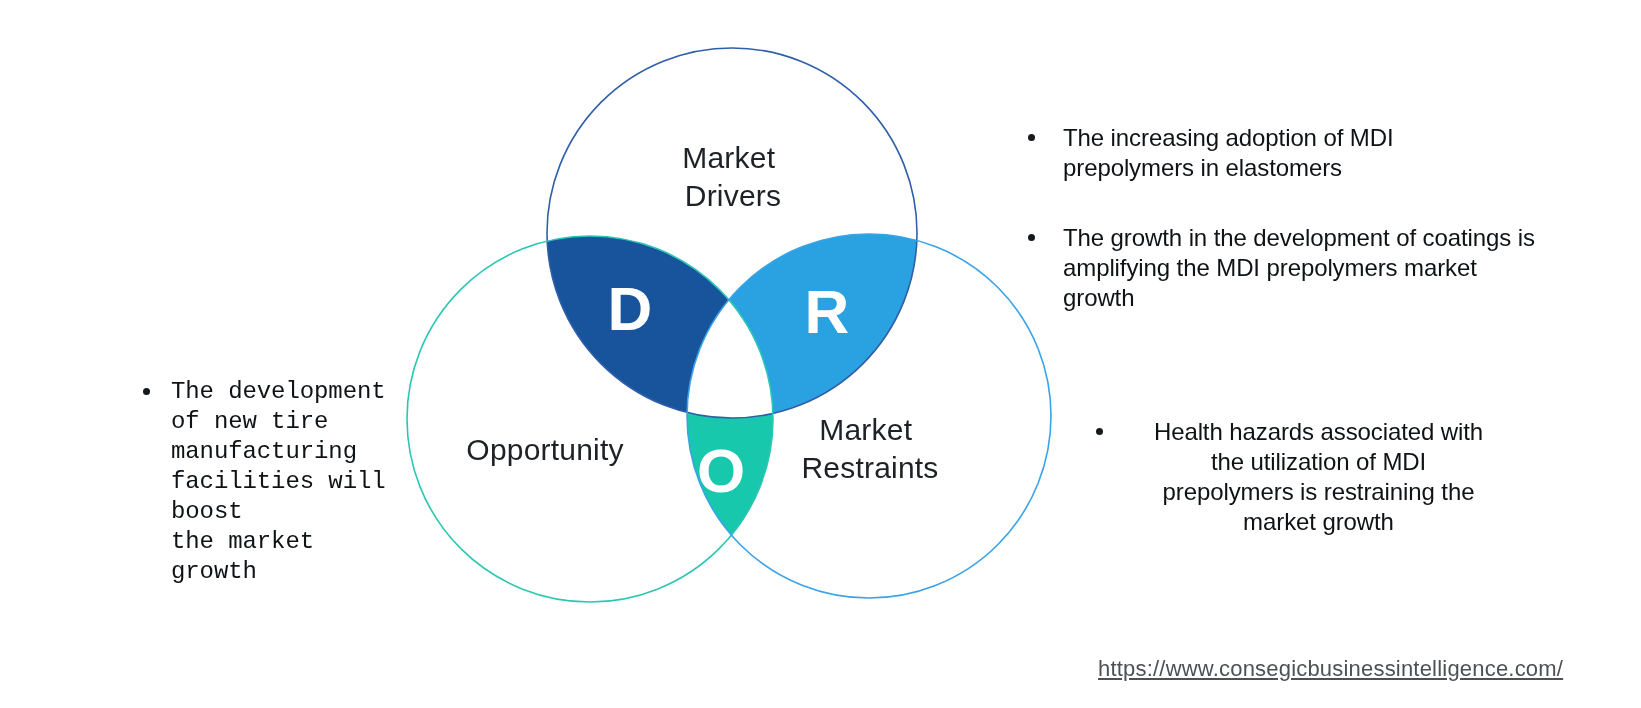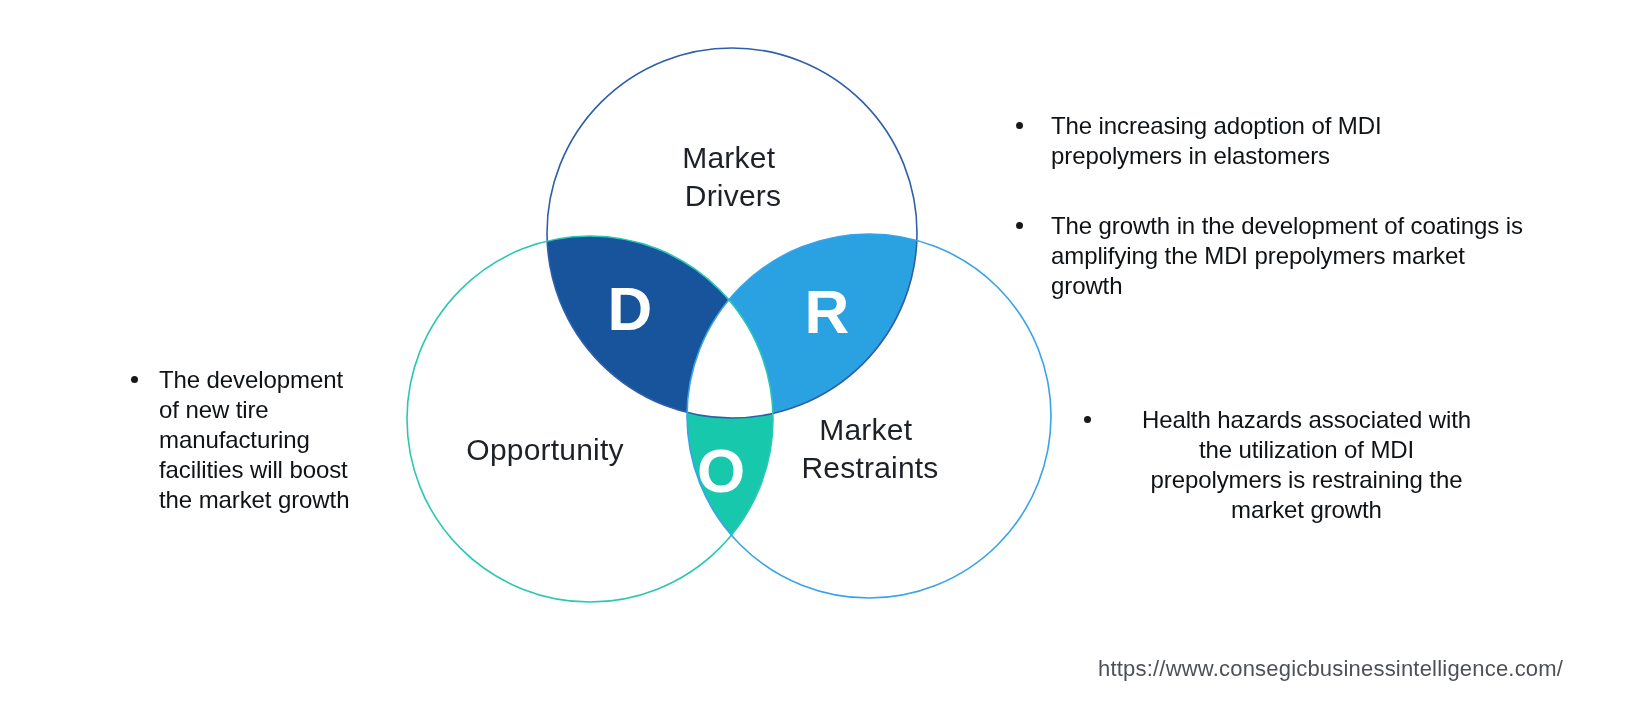--- a/index.html
+++ b/index.html
@@ -21,21 +21,21 @@
   }
   .petal-letter {
     font-family: "Liberation Sans", sans-serif;
     font-size: 62px;
     font-weight: 600;
     fill: #ffffff;
   }
 
   .note {
     position: absolute;
-    margin: 4px;
+    margin: 16px;
     padding: 0;
     list-style: none;
     font-size: 24px;
     line-height: 30px;
     color: #0f1316;
     letter-spacing: -0.1px;
   }
   .note-item { position: relative; margin: 0 0 40px 0; }
   .note-item:last-child { margin-bottom: 0; }
   .note-text { white-space: pre-line; display: block; }
@@ -44,32 +44,33 @@
     left: 12px;
     top: 11px;
     width: 7px;
     height: 7px;
     border-radius: 50%;
     background: #15181c;
   }
   #notes-drivers     { left: 1000px; top: 107px; width: 560px; }
   #notes-drivers .note-item { padding-left: 47px; }
   #notes-opportunity { left: 115px;  top: 361px; width: 280px; }
-  #notes-opportunity .note-item { padding-left: 40px; }
+  #notes-opportunity .note-item { padding-left: 40px; font-family: Liberation Mono, monospace; }
   #notes-restraints  { left: 1068px; top: 401px; width: 430px; }
   #notes-restraints .note-item { padding-left: 39px; text-align: center; }
 
   .footer-url {
     position: absolute;
     left: 1098px;
     top: 655px;
     font-size: 22px;
     line-height: 28px;
     color: #4d5156;
     letter-spacing: 0.2px;
+    text-decoration: underline;
   }
 </style>
 </head>
 <body>
 
 <div class="canvas">
 
   <svg class="venn-svg" width="1641" height="708" viewBox="0 0 1641 708">
     <defs>
       <clipPath id="clip-drivers">

